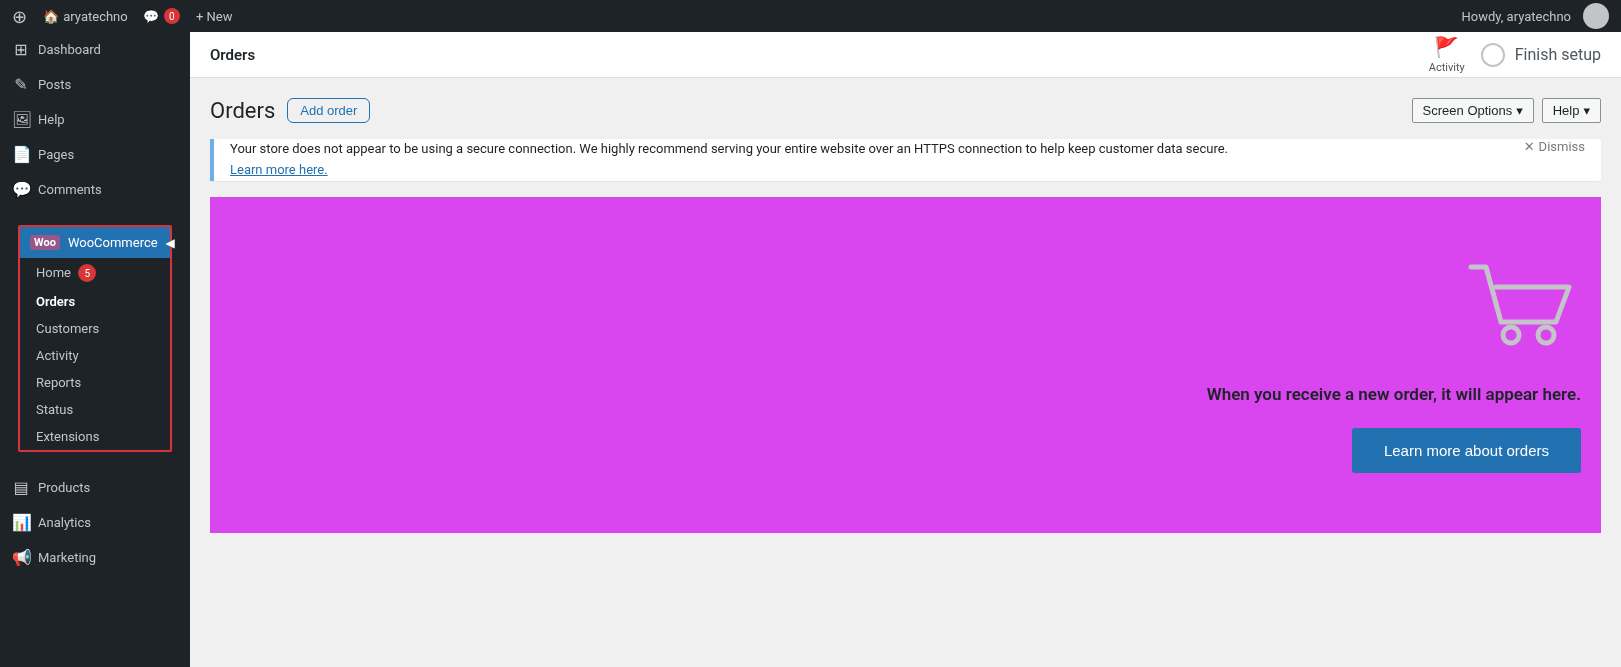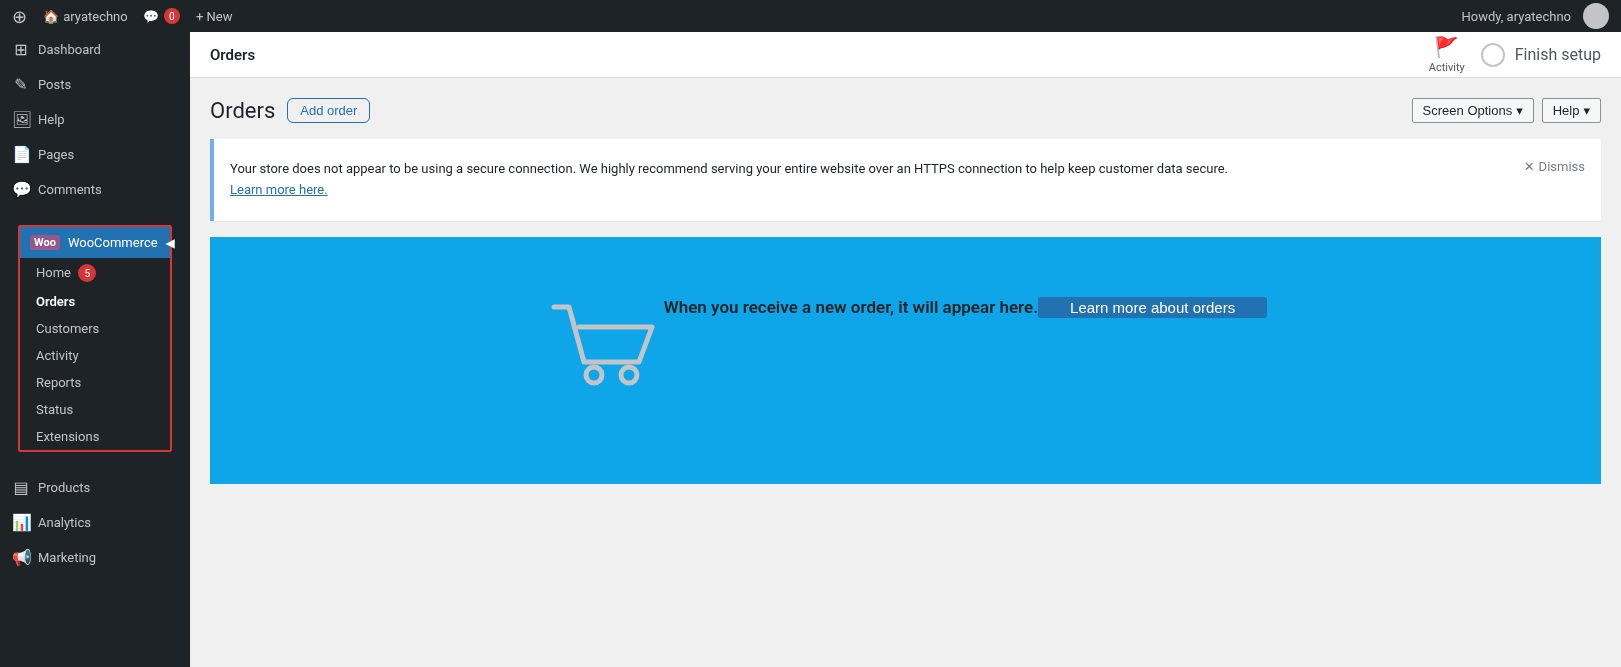--- a/index.html
+++ b/index.html
@@ -134,49 +134,49 @@
       cursor: pointer;
       font-size: 13px;
       color: #1d2327;
       display: flex; align-items: center; gap: 4px;
     }
 
     
     .notice {
       background: #fff;
       border-left: 4px solid #72aee6;
-      padding: 20px 16px;
+      padding: 0 16px;
       margin-bottom: 16px;
       display: flex;
       align-items: flex-start;
       justify-content: space-between;
       border-radius: 0 2px 2px 0;
       box-shadow: 0 1px 1px rgba(0,0,0,0.04);
     }
     .notice-text { color: #1d2327; font-size: 13px; line-height: 1.6; }
     .notice-link { color: #2271b1; text-decoration: underline; cursor: pointer; }
     .notice-dismiss { color: #787c82; cursor: pointer; font-size: 13px; display: flex; align-items: center; gap: 4px; white-space: nowrap; margin-left: 16px; flex-shrink: 0; }
 
     
     .empty-state {
       display: flex;
-      flex-direction: row;
-      align-items: flex-start;
+      flex-direction: column;
+      align-items: flex-end;
       justify-content: center;
       padding: 60px 20px;
-      background: #0ea5e9;
+      background: #d946ef;
     }
     .cart-icon-container { margin-bottom: 24px; }
     .cart-svg { color: #c3c4c7; }
     .empty-state-text { font-size: 17px; font-weight: 600; color: #1d2327; margin-bottom: 24px; }
     .learn-more-btn {
       background: #2271b1;
       color: #fff;
       border: none;
-      padding: 2px 32px;
+      padding: 14px 32px;
       border-radius: 3px;
       font-size: 15px;
       cursor: pointer;
       font-weight: 500;
     }
 
     
     ::-webkit-scrollbar { width: 6px; }
     ::-webkit-scrollbar-track { background: #f1f1f1; }
     ::-webkit-scrollbar-thumb { background: #c3c4c7; border-radius: 3px; }

